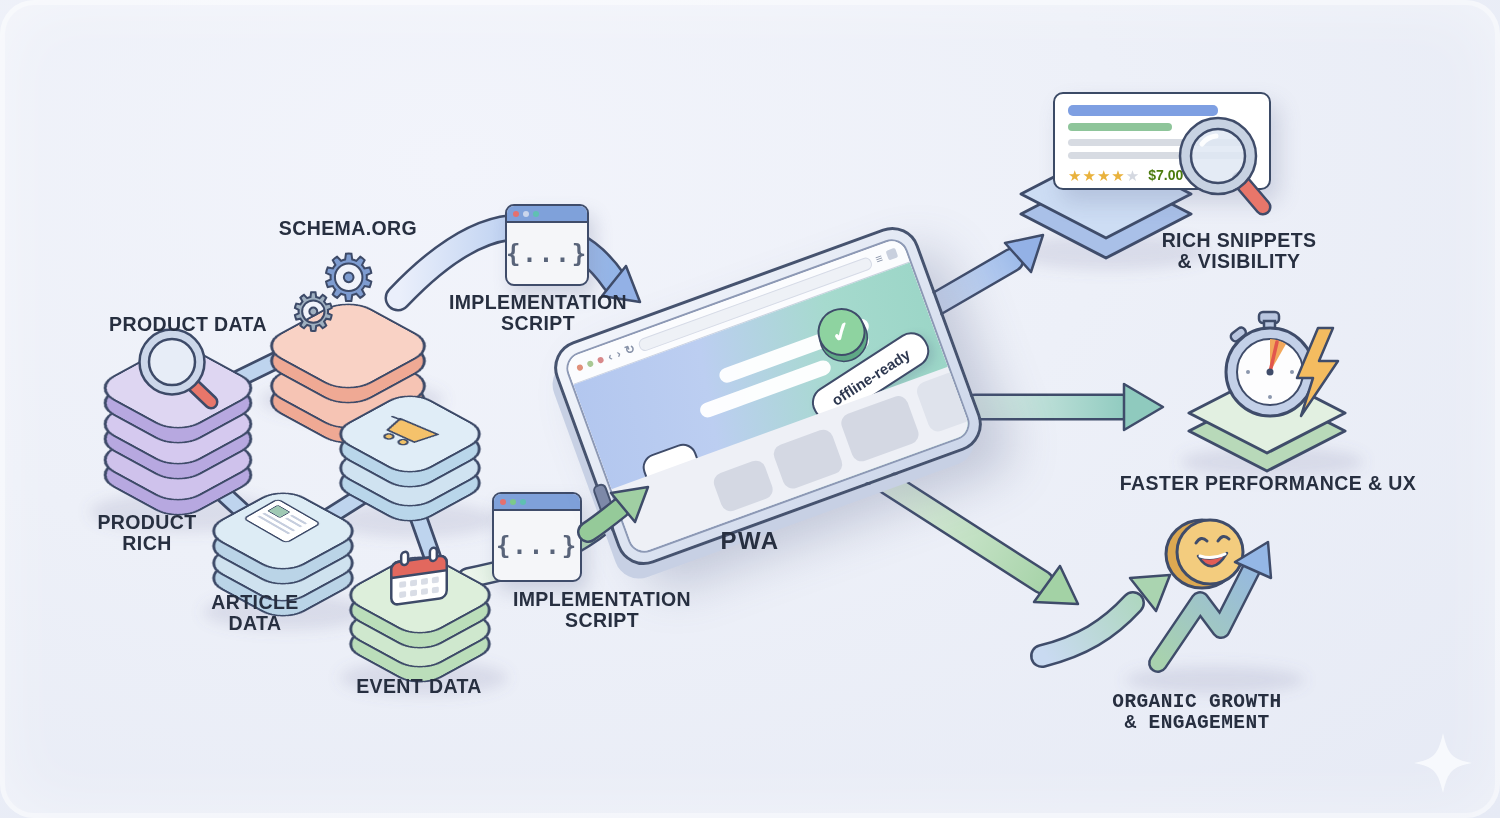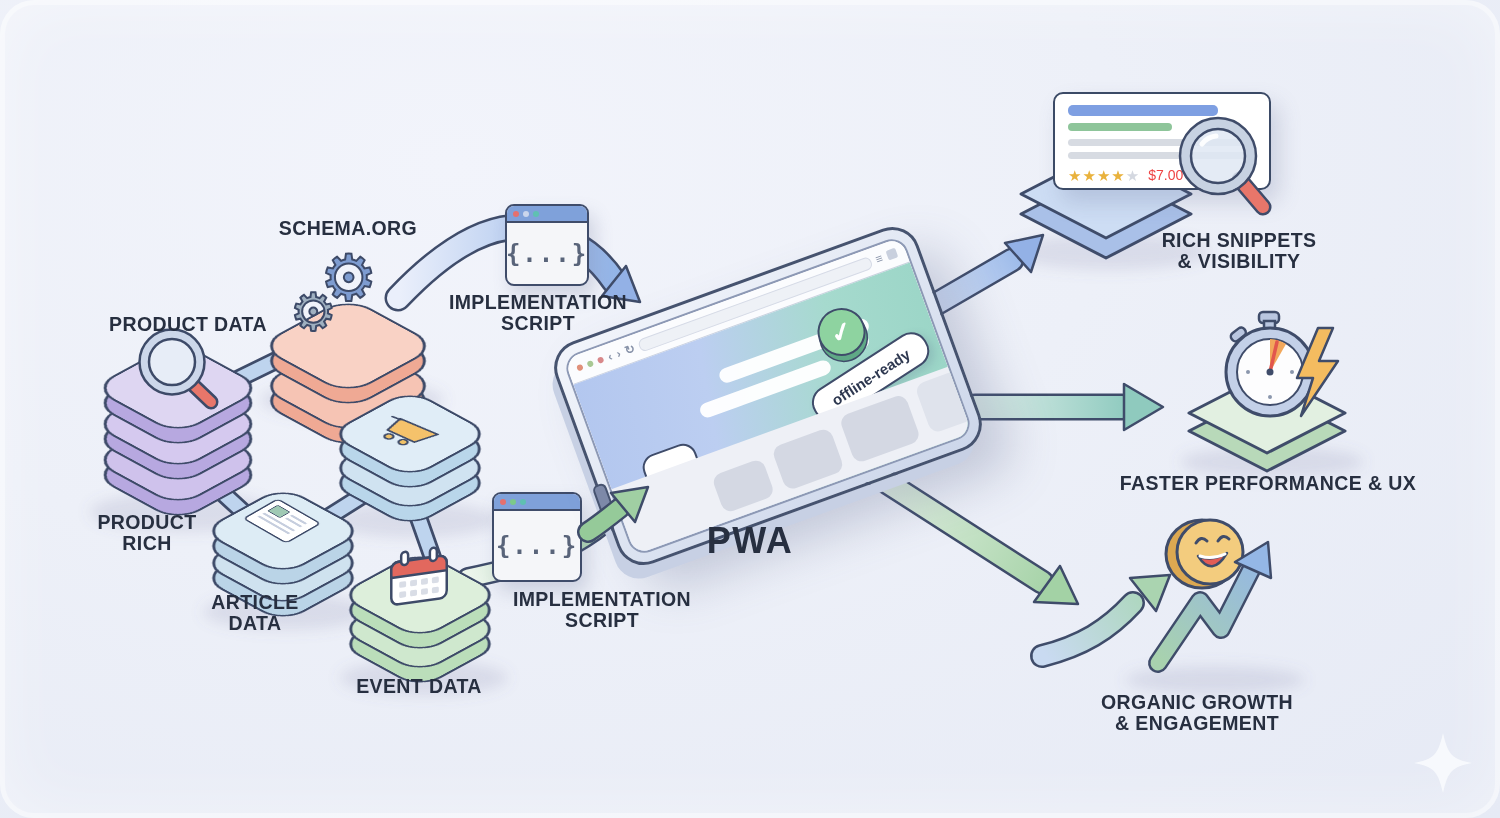--- a/index.html
+++ b/index.html
@@ -15,21 +15,21 @@
   #over{position:absolute;inset:0;z-index:15;pointer-events:none;}
 
   
   .stack{position:absolute;inset:0;z-index:5;pointer-events:none;}
   .dia{position:absolute;border:3px solid #3d4a68;border-radius:26%;
        transform:rotateX(57deg) rotateZ(45deg);}
 
   
   .lbl{position:absolute;z-index:12;text-align:center;color:#272f40;font-weight:700;
        font-size:19.5px;letter-spacing:.4px;line-height:21px;white-space:pre-line;}
-  .lbl.big{font-size:36px;letter-spacing:1.5px;}
+  .lbl.big{font-size:24px;letter-spacing:1.5px;}
 
   
   .codewin{position:absolute;z-index:8;background:#f5f6f9;border:2.5px solid #3f4c6a;border-radius:9px;
        box-shadow:6px 10px 18px rgba(90,100,140,.22);overflow:hidden;}
   .codewin .bar{height:15px;background:#7fa1da;border-bottom:2px solid #3f4c6a;display:flex;align-items:center;gap:4px;padding:0 6px;}
   .codewin .dot{width:6px;height:6px;border-radius:50%;}
   .codewin .code{display:flex;align-items:center;justify-content:center;height:calc(100% - 17px);
        color:#59647a;font-weight:700;font-size:24px;letter-spacing:2px;font-family:"DejaVu Sans Mono", monospace;}
 
   
@@ -72,21 +72,21 @@
   .docicon .l{position:absolute;height:3px;background:#c6cede;border-radius:2px;}
 
   
   #snippet{position:absolute;left:1053px;top:92px;width:218px;height:98px;z-index:6;
       background:#fff;border:2.5px solid #3b4a66;border-radius:10px;
       box-shadow:8px 12px 22px rgba(90,100,140,.22);padding:11px 13px;box-sizing:border-box;}
   #snippet .b{border-radius:5px;}
   #snippet .rating{display:flex;align-items:center;gap:8px;margin-top:8px;}
   #snippet .stars{font-size:15px;letter-spacing:1px;color:#e9b23d;line-height:1;}
   #snippet .starhalf{color:#d4d8e0;}
-  #snippet .price{font-size:14px;font-weight:400;color:#ef4444;}
+  #snippet .price{font-size:14px;font-weight:700;color:#4d7c0f;}
 
   .cal{position:absolute;z-index:6;transform:rotate(-8deg) skewX(-8deg);}
 </style>
 </head>
 <body>
 
 <div id="canvas">
 
   <svg id="under" width="1500" height="818" viewBox="0 0 1500 818">
     <defs>
@@ -403,17 +403,17 @@
 RICH</div>
   <div class="lbl" style="left:175px;top:592px;width:160px;">ARTICLE
 DATA</div>
   <div class="lbl" style="left:319px;top:676px;width:200px;">EVENT DATA</div>
   <div class="lbl" style="left:482px;top:589px;width:240px;">IMPLEMENTATION
 SCRIPT</div>
   <div class="lbl big" style="left:690px;top:530px;width:120px;">PWA</div>
   <div class="lbl" style="left:1108px;top:473px;width:320px;">FASTER PERFORMANCE &amp; UX</div>
   <div class="lbl" style="left:1119px;top:230px;width:240px;">RICH SNIPPETS
 &amp; VISIBILITY</div>
-  <div class="lbl" style="left:1047px;top:692px;width:300px;">ORGANIC GROWTH
+  <div class="lbl" style="left:1047px;top:692px;width:300px;font-family:Liberation Mono, monospace;">ORGANIC GROWTH
 &amp; ENGAGEMENT</div>
 
   <div class="frame"></div>
 </div>
 
 </body></html>

